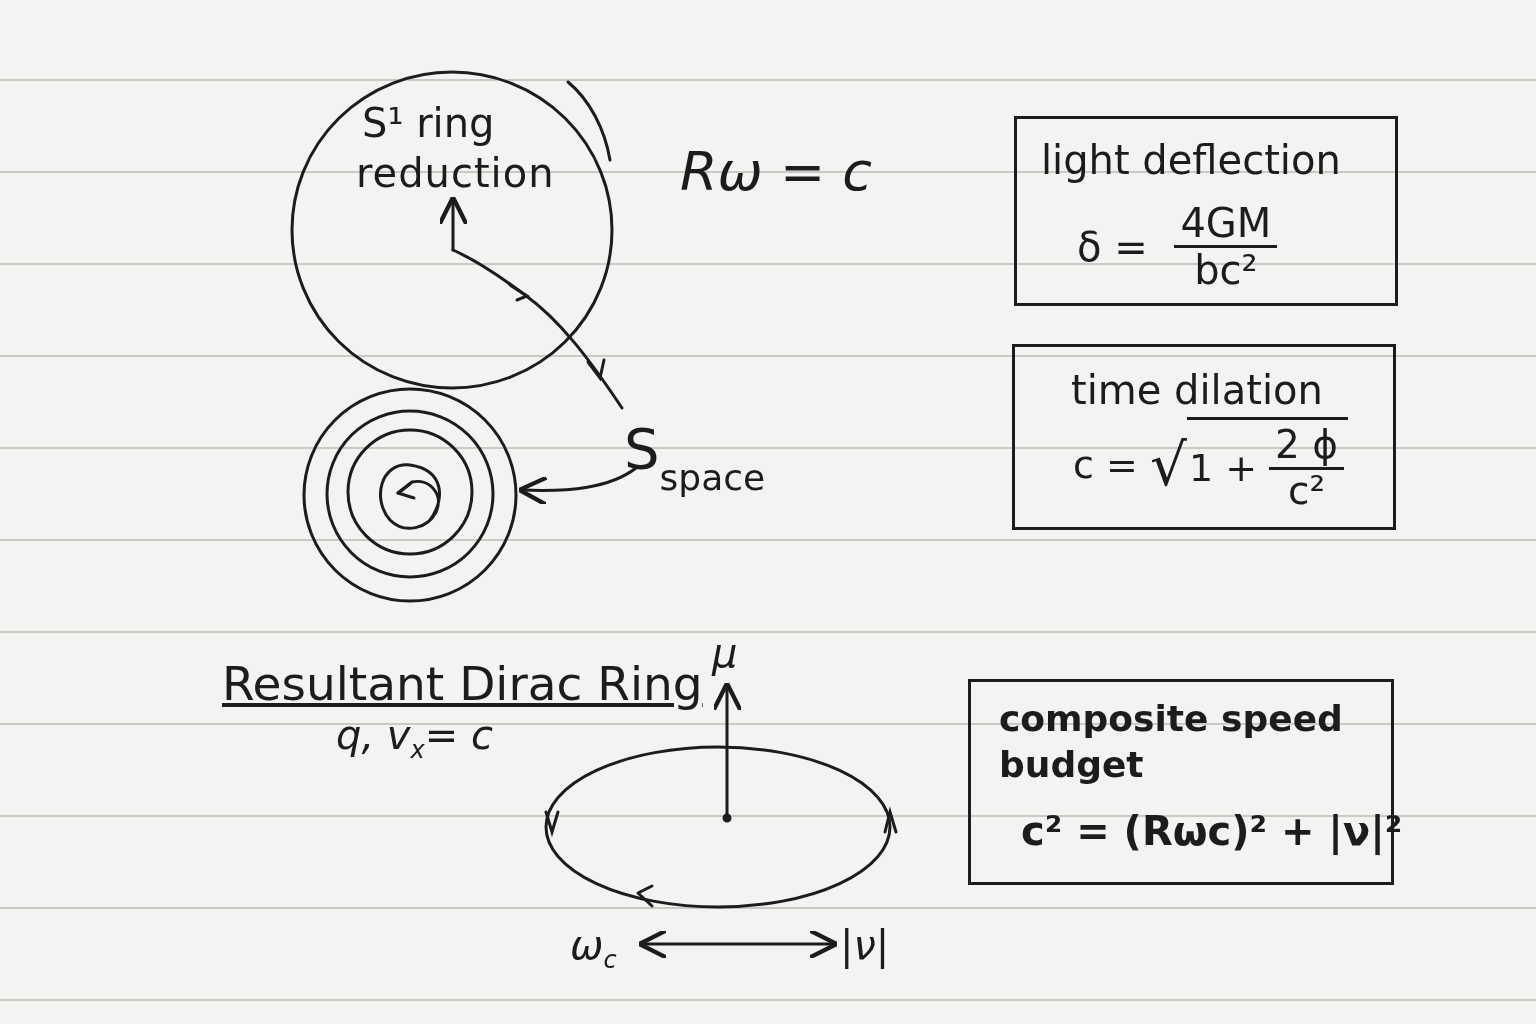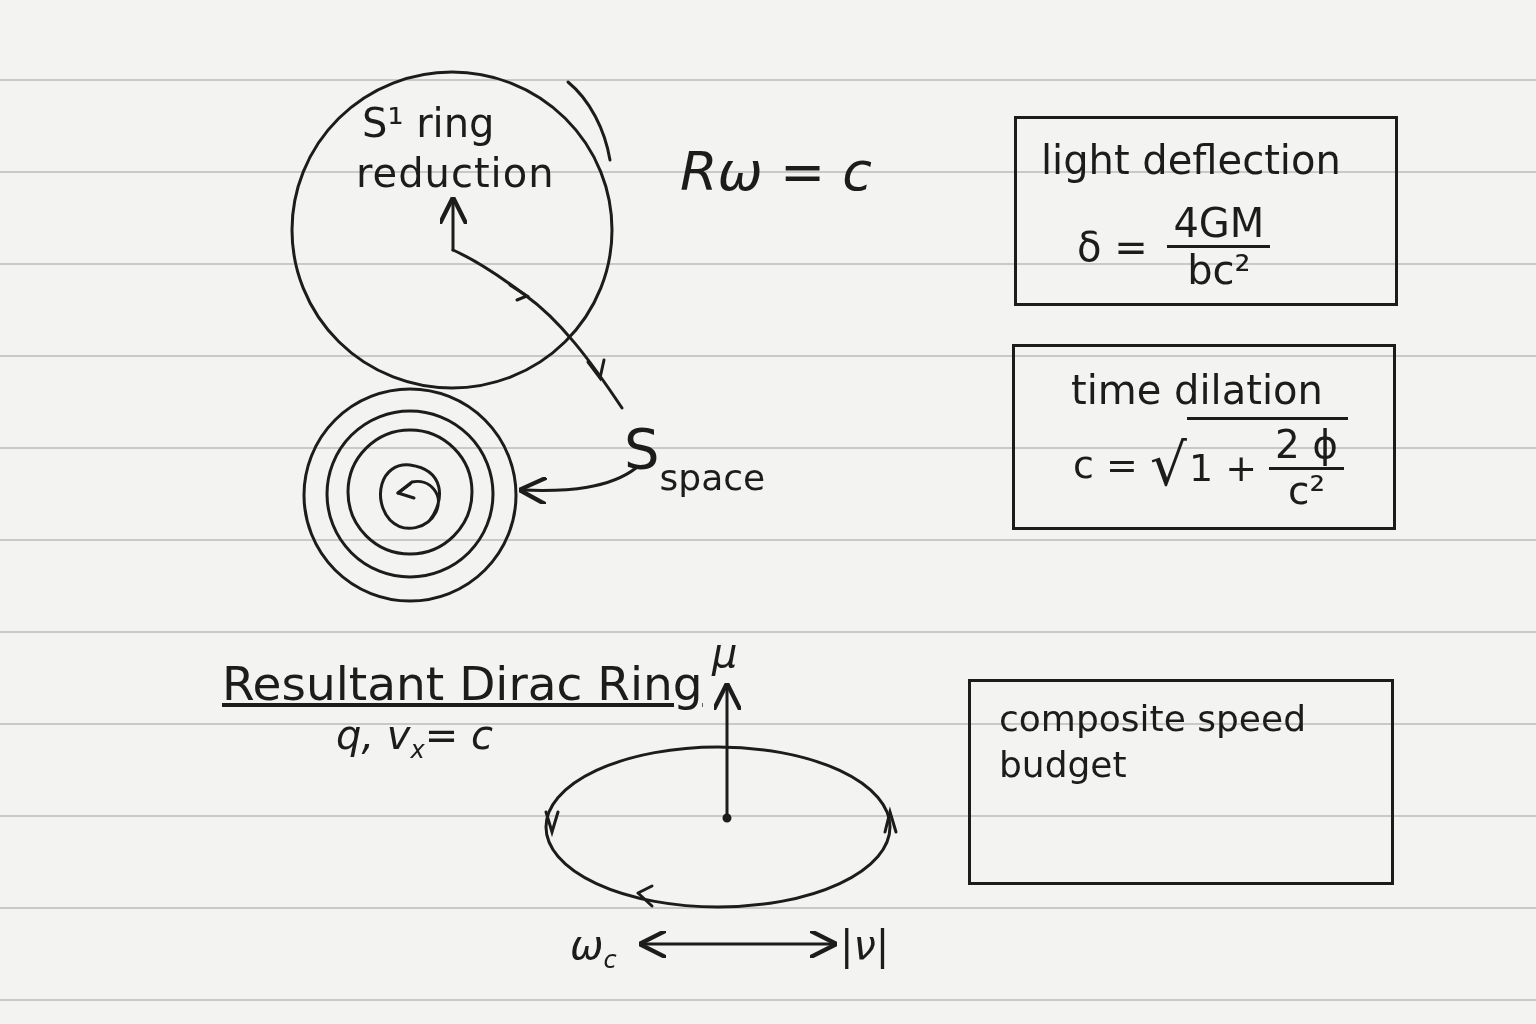--- a/index.html
+++ b/index.html
@@ -76,37 +76,38 @@
 <div class="hw" style="left:712px; top:630px; font-size:40px; font-style:italic;">μ</div>
 <div class="hw" style="left:570px; top:922px; font-size:40px; font-style:italic;">
   <span>ω</span><sub>c</sub>
 </div>
 <div class="hw" style="left:840px; top:922px; font-size:40px; font-style:italic;">|ν|</div>
 
 <div class="box" style="left:1014px; top:116px; width:378px; height:184px;">
   <div class="hw" style="left:24px; top:18px; font-size:40px;">light deflection</div>
   <div class="hw" style="left:60px; top:82px; font-size:40px;">
     <span style="vertical-align:middle;">δ =</span>
-    <span class="frac" style="margin-left:7px;">
+    <span class="frac" style="margin-left:14px;">
       <span class="num">4GM</span>
       <span class="den">bc²</span>
     </span>
   </div>
 </div>
 
 <div class="box" style="left:1012px; top:344px; width:378px; height:180px;">
   <div class="hw" style="left:20px; top:20px; font-size:40px;margin-left:36px;">time dilation</div>
   <div class="hw" style="left:58px; top:70px; font-size:38px;">
     <span style="vertical-align:middle;">c =</span>
     <span style="font-size:58px; vertical-align:middle;">√</span><span style="display:inline-block; border-top:3px solid #1c1c1c; padding:4px 4px 0 2px; vertical-align:middle;">
       <span style="vertical-align:middle;">1 +</span>
       <span class="frac" style="font-size:39px;">
         <span class="num">2 ϕ</span>
         <span class="den">c²</span>
       </span>
     </span>
   </div>
 </div>
 
-<div class="box" style="left:968px; top:679px; width:420px; height:200px;">
+<div class="box" style="left:968px; top:679px; width:420px; height:200px;font-weight:bold;">
   <div class="hw" style="left:28px; top:16px; font-size:36px;">composite speed</div>
   <div class="hw" style="left:28px; top:62px; font-size:36px;">budget</div>
+  <div class="hw" style="left:50px; top:126px; font-size:40px;">c² = (Rωc)² + |ν|²</div>
 </div>
 
 </body></html>

